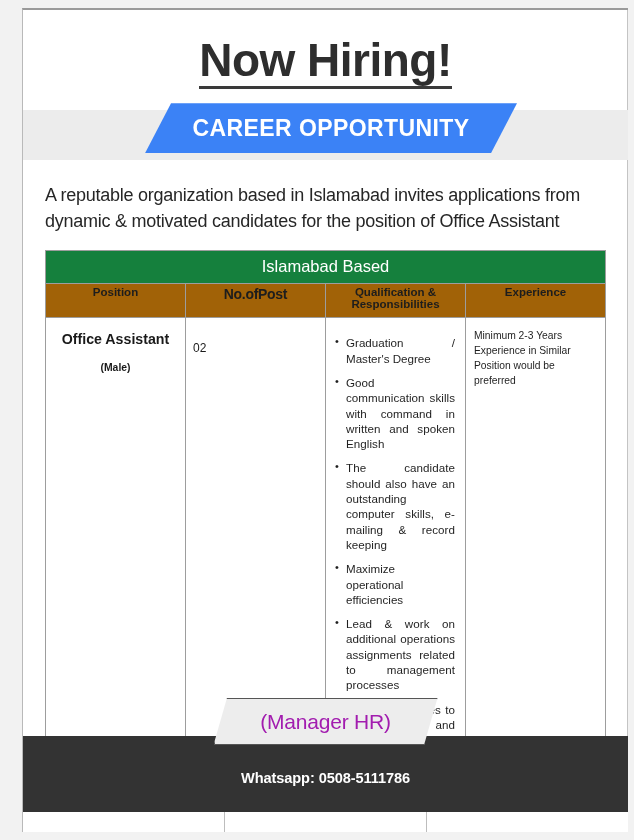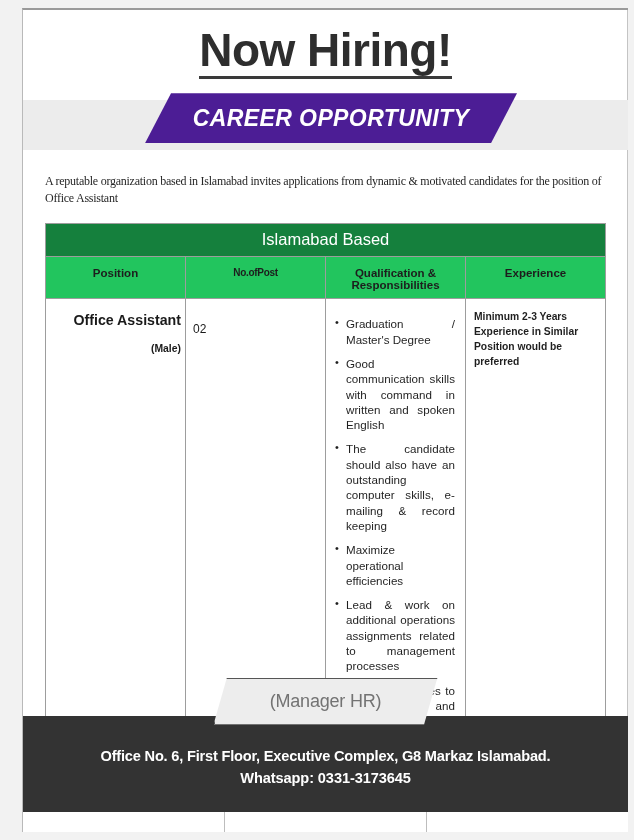--- a/index.html
+++ b/index.html
@@ -38,21 +38,21 @@
     position: absolute;
     right: 0;
     top: 0;
     width: 1px;
     height: 100%;
     background: #c4c4c4;
   }
 
   
   .headline-zone {
-    padding-top: 16px;
+    padding-top: 26px;
     text-align: center;
   }
   .headline {
     display: inline-block;
     font-family: "Liberation Sans Narrow", "Liberation Sans", sans-serif;
     font-size: 46px;
     font-weight: bold;
     letter-spacing: -0.5px;
     color: #2e2e2e;
     border-bottom: 3px solid #3a3a3a;
@@ -66,42 +66,40 @@
     margin-top: 21px;
     height: 50px;
     background: #ececec;
   }
   .banner-ribbon {
     position: absolute;
     left: 122px;
     top: -7px;
     width: 372px;
     height: 50px;
-    background: #4c1d95;
+    background: #3b82f6;
     clip-path: polygon(7% 0, 100% 0, 93% 100%, 0% 100%);
     display: flex;
     align-items: center;
     justify-content: center;
-    font-style: italic;
   }
   .banner-text {
     color: #ffffff;
     font-size: 23px;
     font-weight: bold;
     letter-spacing: 0.4px;
   }
 
   
   .intro {
     margin: 23px 22px 8px 22px;
-    font-size: 12px;
+    font-size: 18px;
     line-height: 1.42;
     color: #262626;
     letter-spacing: -0.25px;
-    font-family: Liberation Serif, serif;
   }
 
   
   .job-table {
     margin: 16px 22px 0 22px;
     border: 1px solid #9d9d9d;
     border-collapse: collapse;
     width: calc(100% - 44px);
     table-layout: fixed;
   }
@@ -116,28 +114,28 @@
     font-weight: normal;
     text-align: center;
     padding: 6px 0 7px 0;
     border: 1px solid #333333;
   }
   .col-head {
     text-align: center;
     font-size: 11.5px;
     font-weight: bold;
     color: #1d1d1d;
-    padding: 10px 2px 7px 2px;
-    background: #22c55e;
+    padding: 2px 2px 7px 2px;
+    background: #a16207;
     vertical-align: middle;
   }
-  .col-head.tiny { font-size: 10px; letter-spacing: -0.3px; }
+  .col-head.tiny { font-size: 14px; letter-spacing: -0.3px; }
 
   .cell-position {
-    text-align: right;
+    text-align: center;
     padding: 12px 4px 10px 4px;
     font-size: 14.2px;
     font-weight: bold;
     color: #1a1a1a;
     line-height: 1.34;
   }
   .cell-position .gender {
     display: block;
     font-size: 10.4px;
     font-weight: bold;
@@ -173,21 +171,21 @@
     top: -1px;
     font-size: 11px;
     color: #1f1f1f;
   }
   .cell-quals li.wide { letter-spacing: 0.05px; }
   .cell-exp {
     padding: 11px 11px 8px 8px;
     font-size: 10.3px;
     line-height: 1.45;
     color: #1f1f1f;
-    font-weight: bold;
+    font-weight: normal;
   }
 
   
   .apply-block {
     margin-top: 16px;
     text-align: center;
     font-size: 15.2px;
     line-height: 1.5;
     color: #2b2b2b;
     letter-spacing: -0.1px;
@@ -214,22 +212,22 @@
     height: 45px;
     background: #ededed;
     border: 1px solid #555555;
     clip-path: polygon(6% 0, 100% 0, 94% 100%, 0% 100%);
     display: flex;
     align-items: center;
     justify-content: center;
     z-index: 3;
   }
   .hr-tag-text {
-    font-size: 18px;
-    color: #737373;
+    font-size: 21px;
+    color: #a21caf;
     font-weight: normal;
     letter-spacing: -0.2px;
   }
   .footer-bar {
     position: relative;
     background: #333333;
     padding: 30px 12px 26px 12px;
     text-align: center;
     color: #ffffff;
     z-index: 1;
@@ -320,22 +318,21 @@
       <span class="apply-email">taimoor@plbpk.com</span>
     </div>
 
     <div class="footer-zone">
       <div class="hr-tag-row">
         <div class="hr-tag">
           <span class="hr-tag-text">(Manager HR)</span>
         </div>
       </div>
       <div class="footer-bar">
-        <div class="footer-address">Office No. 6, First Floor, Executive Complex, G8 Markaz Islamabad.</div>
-        <div class="footer-whatsapp">Whatsapp: 0331-3173645</div>
+        <div class="footer-whatsapp">Whatsapp: 0508-5111786</div>
       </div>
     </div>
 
     <div class="bottom-sliver">
       <div class="sliver-cell"></div>
       <div class="sliver-cell"></div>
       <div class="sliver-cell"></div>
     </div>
   </div>
 </div>

